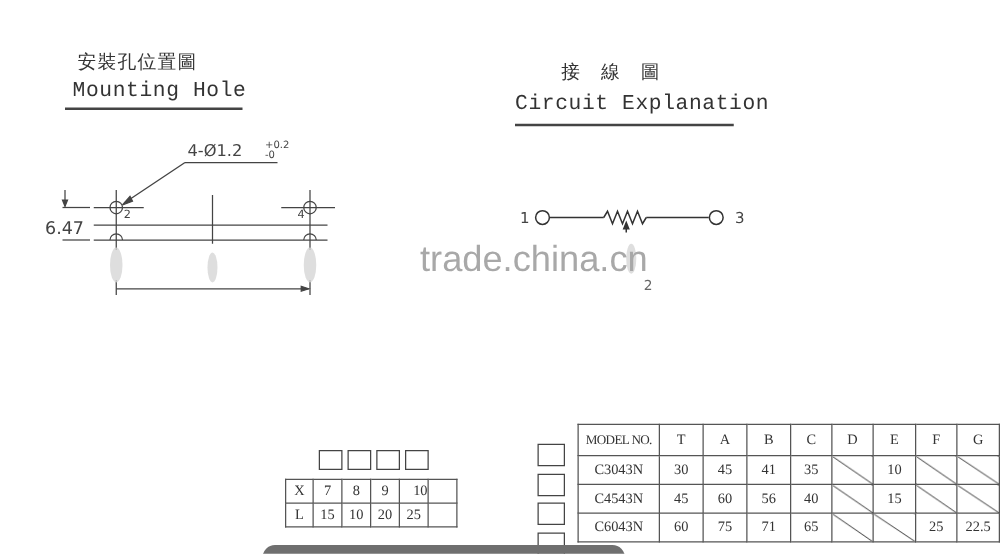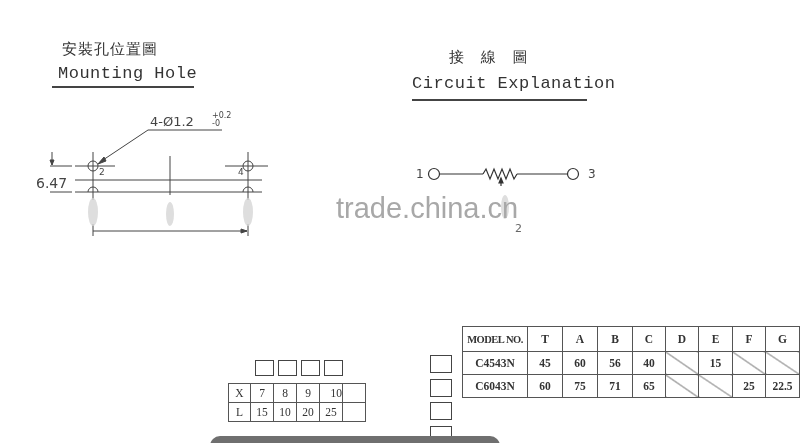--- a/index.html
+++ b/index.html
@@ -3,21 +3,21 @@
 <meta charset="utf-8">
 <style>
   html, body { margin:0; padding:0; }
   body { width:800px; height:443px; background:#ffffff; position:relative; overflow:hidden; font-family:"Liberation Serif", serif; color:#2a2a2a; }
   .abs { position:absolute; }
   .title-cn { font-family:"DejaVu Serif", serif; font-size:15px; letter-spacing:1px; color:#333; }
   .title-en { font-family:"Liberation Mono", monospace; font-size:17px; color:#333; letter-spacing:0.5px; }
   .underline { height:2px; background:#444; }
   .cad { font-family:"DejaVu Sans", sans-serif; color:#444; }
   .watermark { font-family:"Liberation Sans", sans-serif; font-size:29px; color:#a8a8a8; letter-spacing:0px; }
-  table.spec { border-collapse:collapse; position:absolute; left:462px; top:326px;font-weight:bold; }
+  table.spec { border-collapse:collapse; position:absolute; left:462px; top:339px; }
   table.spec td { border:1.5px solid #555; height:22px; text-align:center; font-size:11.5px; padding:0; position:relative; font-family:"Liberation Serif", serif; color:#333; }
   table.spec tr.hdr td { height:24px; font-size:11.5px; }
   td.slash { background: linear-gradient(to top right, transparent calc(50% - 0.7px), #444 50%, transparent calc(50% + 0.7px)); }
   .chk { position:absolute; width:20px; height:16px; border:1.5px solid #444; background:#fff; }
   table.xl { border-collapse:collapse; position:absolute; left:228px; top:383px; }
   table.xl td { border:1.2px solid #555; height:18px; font-size:11.5px; text-align:center; padding:0; color:#333; font-family:"Liberation Serif", serif; }
   .bar { position:absolute; left:210px; top:436px; width:290px; height:14px; background:#6f6f6f; border-radius:10px 10px 0 0; }
   svg { position:absolute; left:0; top:0; }
 </style>
 </head>
@@ -142,20 +142,31 @@
     <td style="width:34px;">T</td>
     <td style="width:34px;">A</td>
     <td style="width:34px;">B</td>
     <td style="width:32px;">C</td>
     <td style="width:32px;">D</td>
     <td style="width:33px;">E</td>
     <td style="width:32px;">F</td>
     <td style="width:33px;">G</td>
   </tr>
   <tr>
+    <td>C3043N</td>
+    <td>30</td>
+    <td>45</td>
+    <td>41</td>
+    <td>35</td>
+    <td class="slash"></td>
+    <td>10</td>
+    <td class="slash"></td>
+    <td class="slash"></td>
+  </tr>
+  <tr>
     <td>C4543N</td>
     <td>45</td>
     <td>60</td>
     <td>56</td>
     <td>40</td>
     <td class="slash"></td>
     <td>15</td>
     <td class="slash"></td>
     <td class="slash"></td>
   </tr>

